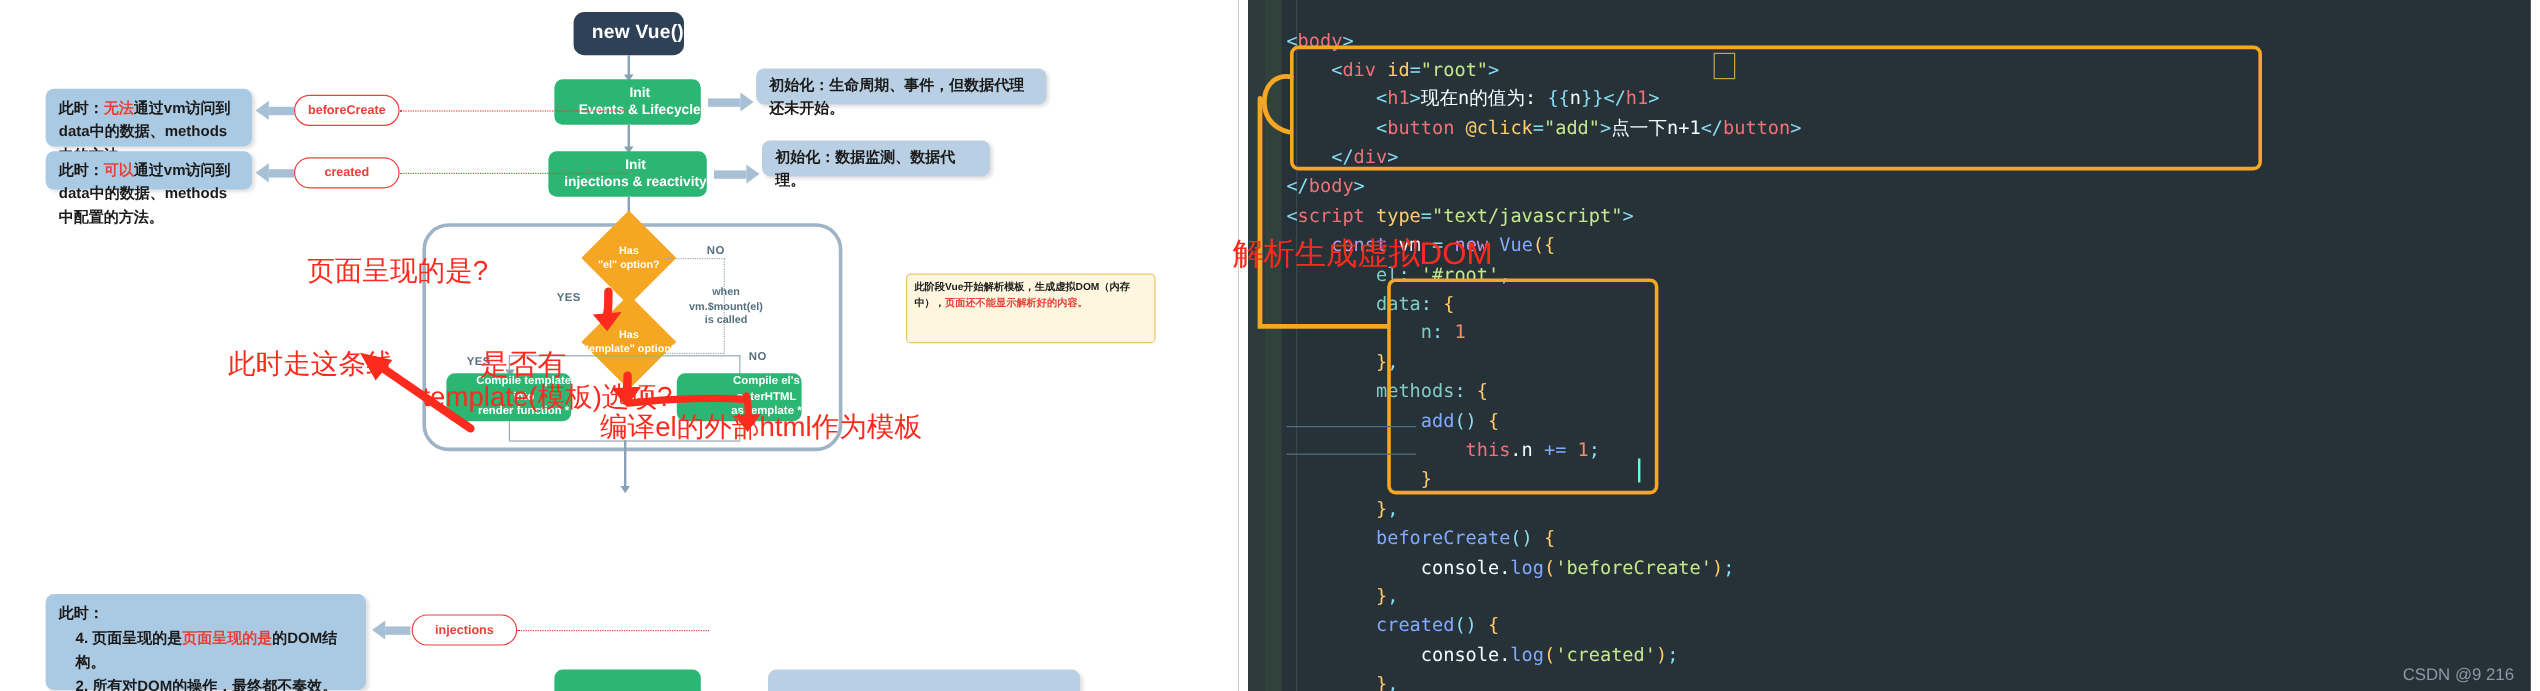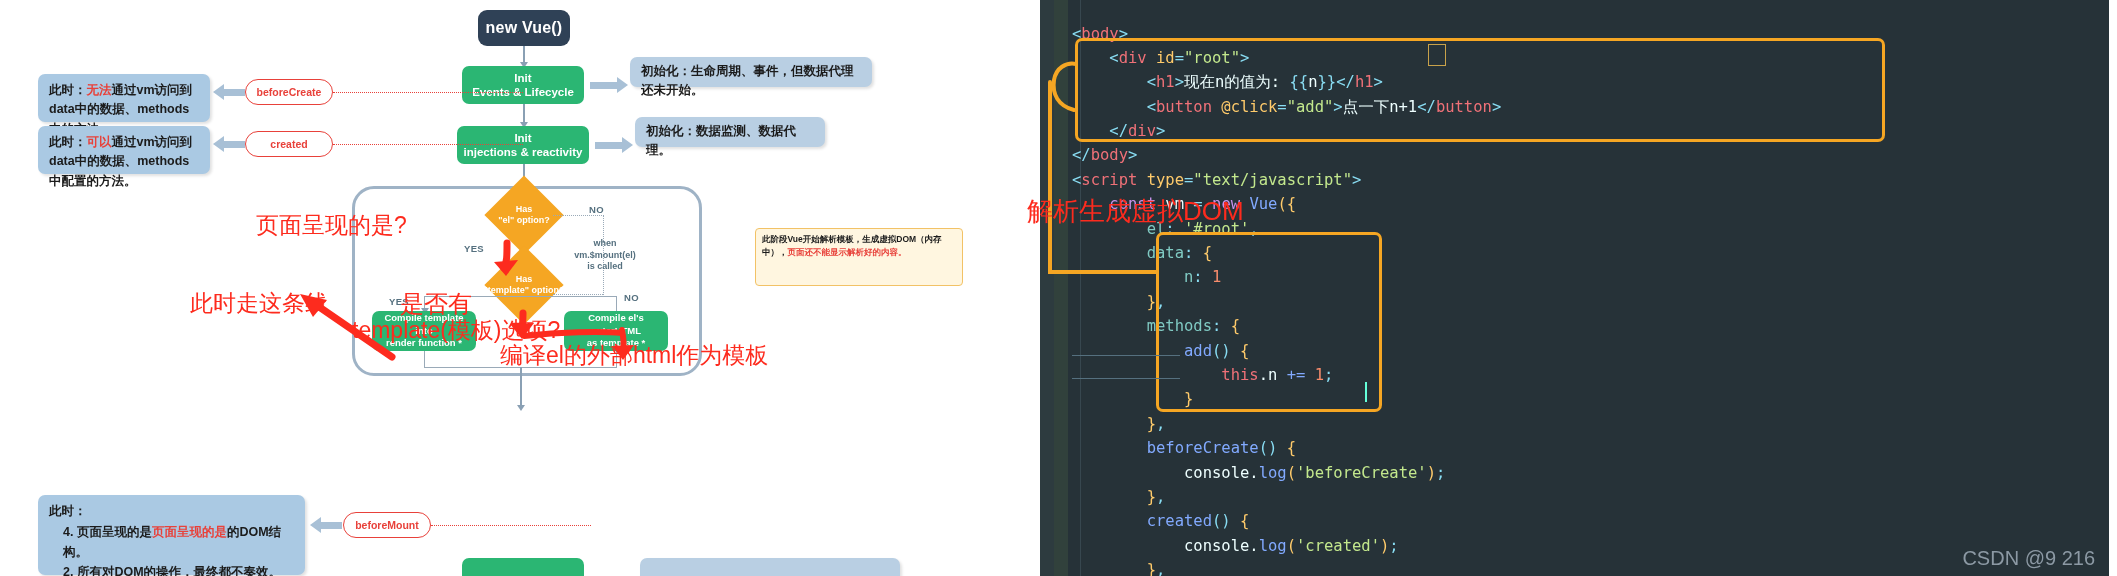--- a/index.html
+++ b/index.html
@@ -2,21 +2,21 @@
 <html><head>
 <meta charset="utf-8">
 <style>
   html,body{margin:0;padding:0;background:#ffffff;}
   body{width:2117px;height:576px;font-family:"Liberation Sans","DejaVu Sans",sans-serif;overflow:hidden;position:relative;}
   .stage{position:relative;width:2117px;height:576px;background:#fff;}
 
   
   .flow{position:absolute;left:0;top:0;width:1040px;height:576px;background:#ffffff;overflow:hidden;}
 
-  .node{position:absolute;box-sizing:border-box;display:flex;align-items:center;justify-content:center;text-align:center;color:#fff;}
+  .node{position:absolute;box-sizing:border-box;display:flex;align-items:center;justify-content:flex-end;text-align:center;color:#fff;}
   .node-dark{background:#2f4156;border-radius:9px;font-size:16px;font-weight:700;letter-spacing:.2px;}
   .node-green{background:#2bb673;border-radius:7px;font-size:11.5px;line-height:1.25;font-weight:600;}
   .node-green.small{font-size:9.5px;line-height:1.3;}
 
   .diamond{position:absolute;background:#f5a623;transform:rotate(45deg);}
   .diamond-label{position:absolute;display:flex;flex-direction:column;align-items:center;justify-content:center;color:#ffffff;font-size:9px;line-height:1.25;font-weight:600;text-align:center;pointer-events:none;}
 
   .hook{position:absolute;box-sizing:border-box;border:1.3px solid #e8413a;border-radius:16px;background:#fff;display:flex;align-items:center;justify-content:center;color:#e8413a;font-size:10.5px;font-weight:700;}
 
   .bluebox{position:absolute;box-sizing:border-box;background:#aac9e3;border-radius:7px;color:#1b1b1b;font-size:12.5px;line-height:1.55;padding:7px 11px;font-weight:600;box-shadow:2px 2px 3px rgba(0,0,0,.12);}
@@ -67,21 +67,21 @@
   .num{color:#f78c6c;}
   .punc{color:#89ddf3;}
   .obj{color:#ffcb6b;}
   .plain{color:#eeffff;}
 
   .hlbox{position:absolute;box-sizing:border-box;border:3.2px solid #f5a623;border-radius:7px;}
   .caret{position:absolute;width:2px;background:#64ffda;}
   .boxcursor{position:absolute;box-sizing:border-box;border:1.6px solid #c8a24a;}
   .curline{position:absolute;box-sizing:border-box;border-top:1px solid #55707f;border-bottom:1px solid #55707f;}
 
-  .watermark{position:absolute;right:14px;bottom:6px;color:#8c99a4;font-size:20px;font-family:"Liberation Sans",sans-serif;}
+  .watermark{position:absolute;right:14px;bottom:6px;color:#8c99a4;font-size:14px;font-family:"Liberation Sans",sans-serif;}
   svg{display:block;}
 </style>
 </head>
 <body>
 
 <div class="stage">
 
   <div class="flow">
 
     <div class="node node-dark" style="left:478px;top:10px;width:92px;height:36px;">
@@ -122,21 +122,21 @@
         <div class="bar"></div>
     </div>
     <div class="fatarrow left" style="left:213px;top:136px;width:32px;height:16px;">
       <div class="head"></div>
         <div class="bar"></div>
     </div>
 
     <div class="bluebox" style="left:38px;top:74px;width:172px;height:48px;">
       <span>此时：</span><span class="hl">无法</span><span>通过vm访问到data中的数据、methods中的方法。</span>
     </div>
-    <div class="bluebox" style="left:38px;top:126px;width:172px;height:48px;">
+    <div class="bluebox" style="left:38px;top:126px;width:172px;height:32px;">
       <span>此时：</span><span class="hl">可以</span><span>通过vm访问到data中的数据、methods中配置的方法。</span>
     </div>
 
     <div class="fatarrow" style="left:590px;top:77px;width:38px;height:16px;">
       <div class="bar"></div>
         <div class="head"></div>
     </div>
     <div class="bluebox lite" style="left:630px;top:57px;width:242px;height:30px;padding-top:5px;">
       <span>初始化：生命周期、事件，但数据代理还未开始。</span>
     </div>
@@ -195,21 +195,21 @@
     <div class="thinline-v" style="left:616px;top:351px;height:16px;"></div>
     <div class="thinline-h" style="left:424px;top:367px;width:193px;"></div>
     <div class="vline" style="left:520px;top:367px;height:42px;"></div>
     <div class="arrowdown" style="left:517px;top:405px;"></div>
 
     <div class="noteyellow" style="left:755px;top:228px;width:208px;height:58px;">
       <span>此阶段Vue开始解析模板，生成虚拟DOM（内存中），</span><span class="hl">页面还不能显示解析好的内容。</span>
     </div>
 
     <div class="hook" style="left:343px;top:512px;width:88px;height:26px;">
-      <span>beforeMount</span>
+      <span>injections</span>
     </div>
     <div class="dotline-h" style="left:431px;top:525px;width:160px;"></div>
     <div class="fatarrow left" style="left:310px;top:517px;width:32px;height:16px;">
       <div class="head"></div>
         <div class="bar"></div>
     </div>
     <div class="bluebox" style="left:38px;top:495px;width:267px;height:80px;">
       <div>此时：</div>
       <ol style="list-style:none;padding-left:14px;">
         <li><span>4. 页面呈现的是</span><span class="hl">页面呈现的是</span><span>的DOM结构。</span></li>

